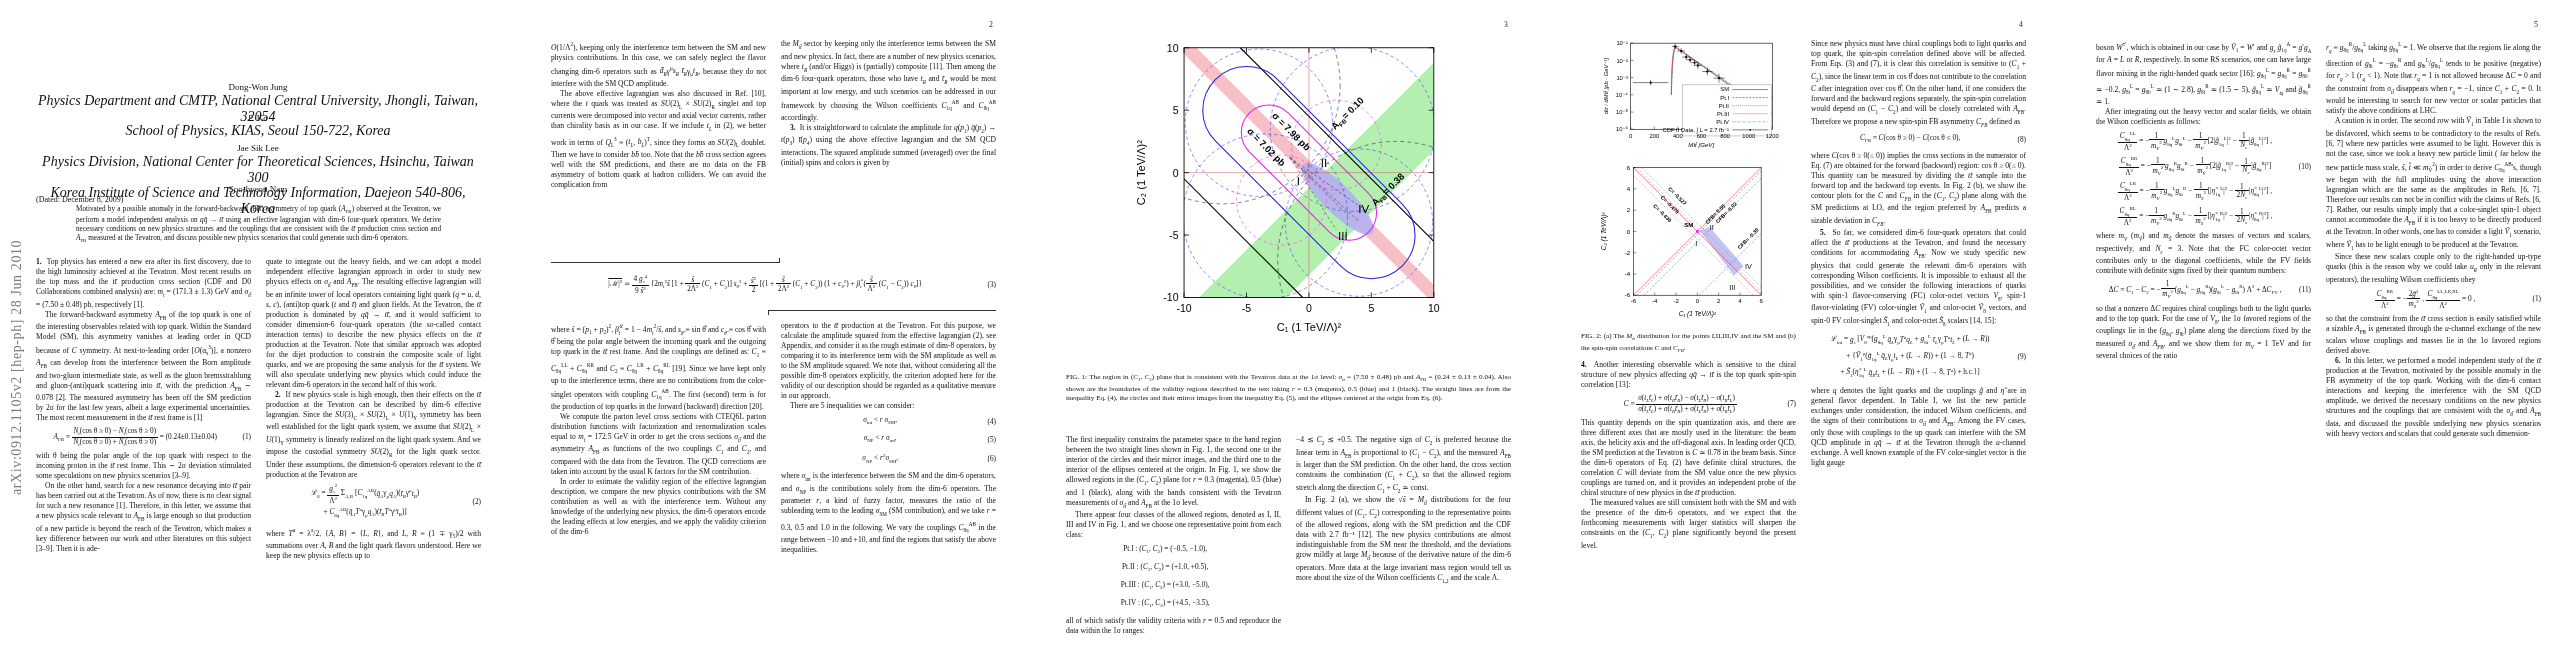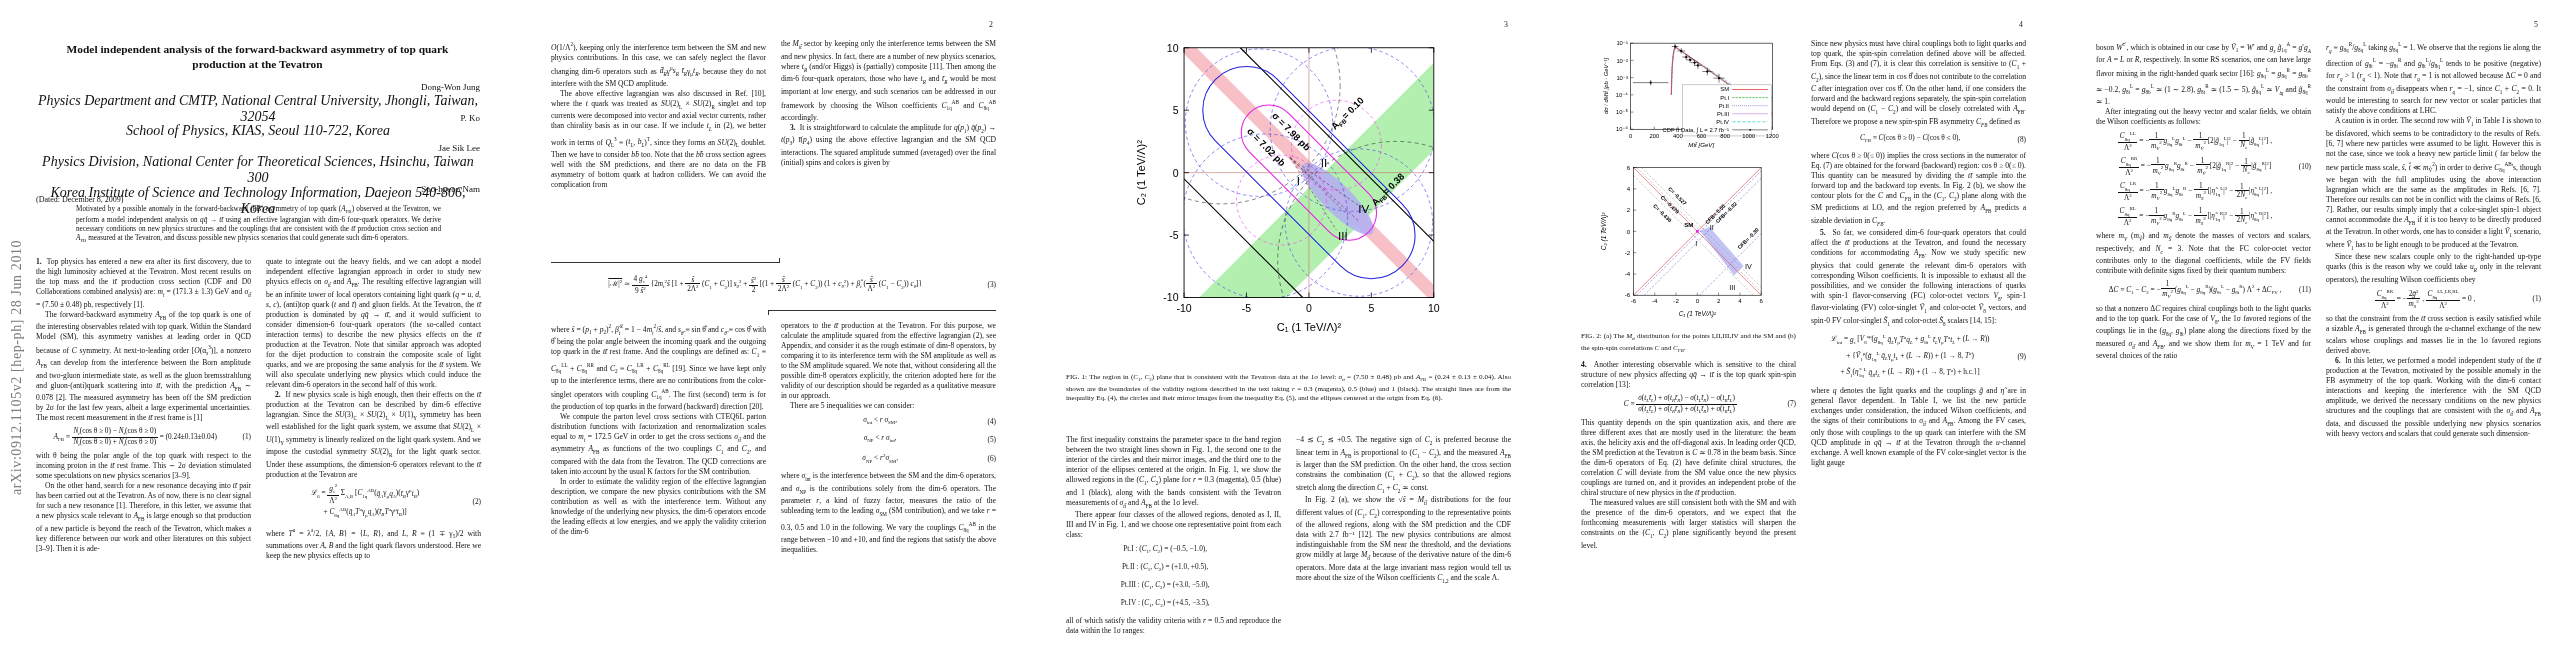--- a/index.html
+++ b/index.html
@@ -2,21 +2,21 @@
 <html style="font-size:9px"><head>
 <meta charset="utf-8">
 <style>
   html,body{margin:0;padding:0;background:#ffffff;}
   body{width:2576px;height:667px;overflow:hidden;font-family:"Liberation Serif","DejaVu Serif",serif;color:#111;}
   .strip{display:flex;width:2576px;height:667px;}
   .page{position:relative;width:515px;height:667px;flex:0 0 auto;background:#fff;}
   .pagenum{position:absolute;top:20px;right:37px;font-size:7.8px;color:#222;}
   .arxiv{position:absolute;left:9px;top:50px;height:445px;writing-mode:vertical-rl;transform:rotate(180deg);font-size:14px;color:#7d7d7d;letter-spacing:0.6px;white-space:nowrap;}
   .title{position:absolute;left:61px;width:393px;top:42px;text-align:center;font-size:11.4px;font-weight:bold;line-height:15px;}
-  .auth{position:absolute;left:36px;width:444px;text-align:right;font-size:9px;}
+  .auth{position:absolute;left:36px;width:444px;text-align:center;font-size:9px;}
   .affil{position:absolute;left:36px;width:444px;text-align:center;font-size:14px;font-style:italic;}
   .dated{position:absolute;left:36px;width:444px;text-align:left;font-size:8px;}
   .abstract{position:absolute;left:76px;width:365px;top:205px;font-size:7.2px;line-height:9px;text-align:justify;}
   .col{position:absolute;width:215px;font-size:7.6px;line-height:10px;text-align:justify;}
   .col-l{left:36px;} .col-r{left:266px;}
   .para{margin:0;text-indent:9px;}
   .para.ni{text-indent:0;}
   .eqrow{display:flex;align-items:center;margin:3.9px 0;}
   .eqbody{flex:1;text-align:center;font-size:7.3px;line-height:10.6px;}
   .eqnum{width:16.7px;text-align:right;font-size:7.3px;}
@@ -30,25 +30,24 @@
   .figwrap{position:absolute;}
   svg text{font-family:"Liberation Sans","DejaVu Sans",sans-serif;fill:#000;}
 </style>
 </head>
 <body>
 
 <div class="strip">
 
   <div class="page">
     <div class="arxiv">arXiv:0912.1105v2  [hep-ph]  28 Jun 2010</div>
-    <div class="title">Model independent analysis of the forward-backward asymmetry of top quark production at the Tevatron</div>
     <div class="auth" style="top:82px">Dong-Won Jung</div>
     <div class="affil" style="top:93px">Physics Department and CMTP, National Central University, Jhongli, Taiwan, 32054</div>
     <div class="auth" style="top:113px">P. Ko</div>
-    <div class="affil" style="top:123px">School of Physics, KIAS, Seoul 110-722, Korea</div>
+    <div class="affil" style="top:123px">School of Physics, KIAS, Seoul 150-722, Korea</div>
     <div class="auth" style="top:143px">Jae Sik Lee</div>
     <div class="affil" style="top:154px">Physics Division, National Center for Theoretical Sciences, Hsinchu, Taiwan 300</div>
     <div class="auth" style="top:184px">Soo-hyeon Nam</div>
     <div class="affil" style="top:185px">Korea Institute of Science and Technology Information, Daejeon 540-806, Korea</div>
     <div class="dated" style="top:195px">(Dated: December 8, 2009)</div>
     <div class="abstract">Motivated by a possible anomaly in the forward-backward (FB) asymmetry of top quark (<i>A</i><sub>FB</sub>) observed at the Tevatron, we perform a model independent analysis on <i>qq̄</i> → <i>tt̄</i> using an effective lagrangian with dim-6 four-quark operators. We derive necessary conditions on new physics structures and the couplings that are consistent with the <i>tt̄</i> production cross section and <i>A</i><sub>FB</sub> measured at the Tevatron, and discuss possible new physics scenarios that could generate such dim-6 operators.</div>
     <div class="col col-l" style="top:257px">
         <p class="para ni"><b>1.</b>&nbsp; Top physics has entered a new era after its first discovery, due to the high luminosity achieved at the Tevatron. Most recent results on the top mass and the <i>tt̄</i> production cross section (CDF and D0 Collaborations combined analysis) are: <i>m<sub>t</sub></i> = (171.3 ± 1.3) GeV and <i>σ<sub>tt̄</sub></i> = (7.50 ± 0.48) pb, respectively [1].</p>
         <p class="para">The forward-backward asymmetry <i>A</i><sub>FB</sub> of the top quark is one of the interesting observables related with top quark. Within the Standard Model (SM), this asymmetry vanishes at leading order in QCD because of <i>C</i> symmetry. At next-to-leading order [<i>O</i>(α<sub>s</sub><sup>3</sup>)], a nonzero <i>A</i><sub>FB</sub> can develop from the interference between the Born amplitude and two-gluon intermediate state, as well as the gluon bremsstrahlung and gluon-(anti)quark scattering into <i>tt̄</i>, with the prediction <i>A</i><sub>FB</sub> ∼ 0.078 [2]. The measured asymmetry has been off the SM prediction by 2σ for the last few years, albeit a large experimental uncertainties. The most recent measurement in the <i>tt̄</i> rest frame is [1]</p>
         <div class="eqrow">

